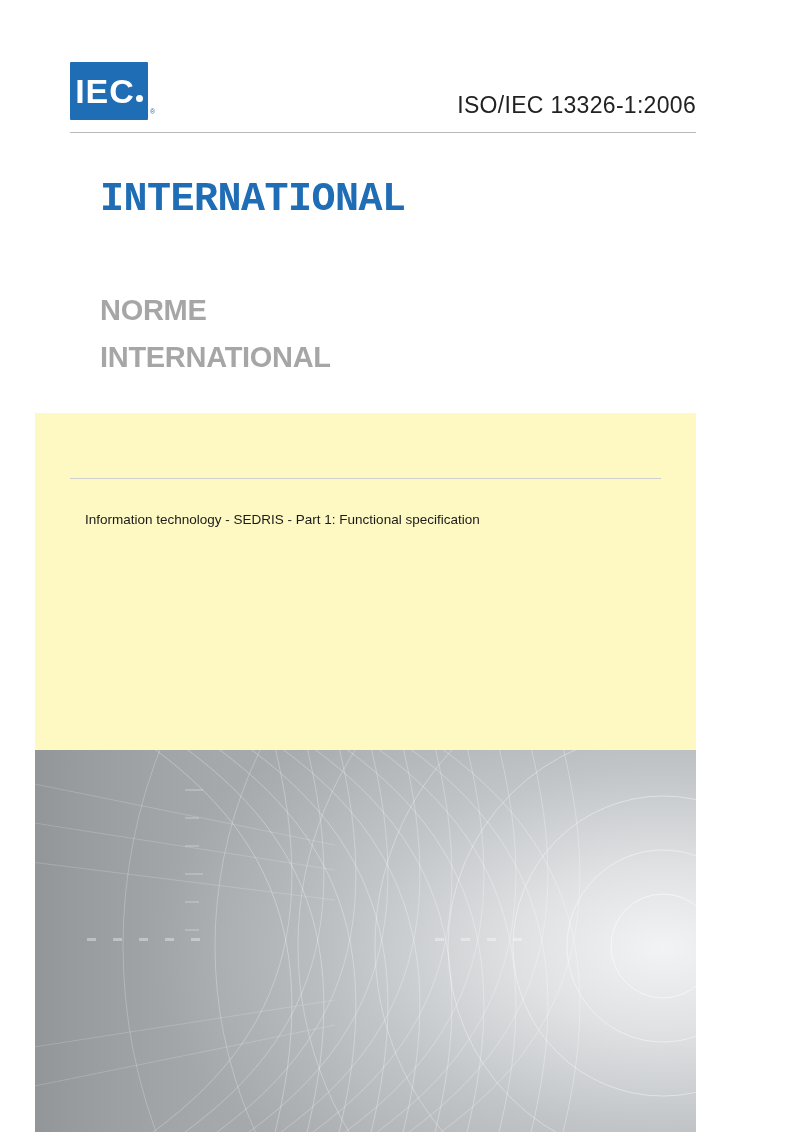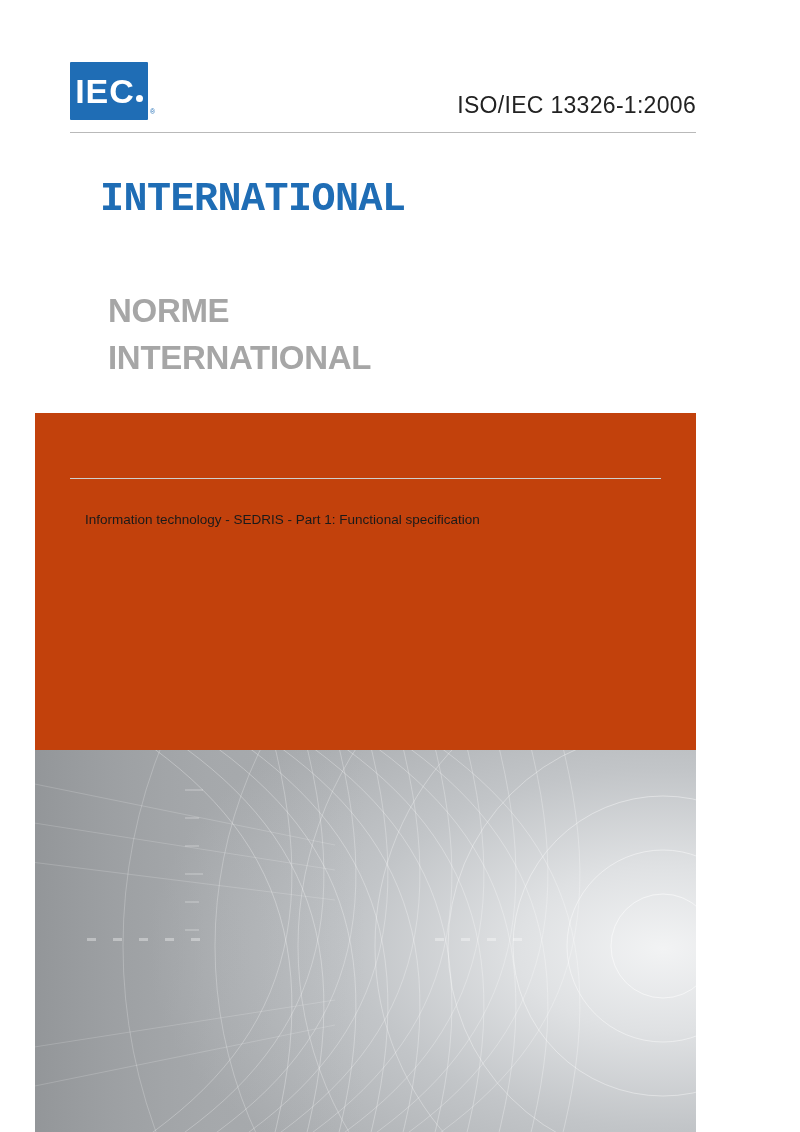--- a/index.html
+++ b/index.html
@@ -98,35 +98,34 @@
     line-height: 50px;
     letter-spacing: -0.5px;
     font-family: Liberation Mono, monospace;
   }
   .title-fr {
     position: absolute;
     left: 100px;
     top: 287px;
     width: 600px;
     color: #a6a6a6;
-    font-size: 33px;
+    font-size: 29px;
     font-weight: bold;
     line-height: 47px;
     letter-spacing: -0.3px;
-    margin-left: 8px;
   }
 
   
   .panel {
     position: absolute;
     left: 35px;
     top: 413px;
     width: 661px;
     height: 337px;
-    background: #c2410c;
+    background: #fef9c3;
   }
   .panel-rule {
     position: absolute;
     left: 35px;
     top: 65px;
     width: 591px;
     height: 1px;
     background: #cfcfcf;
   }
   .subject {

